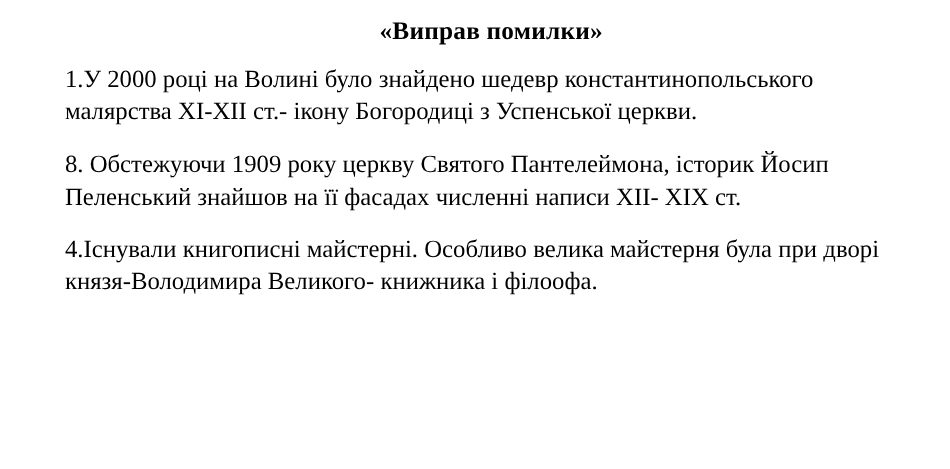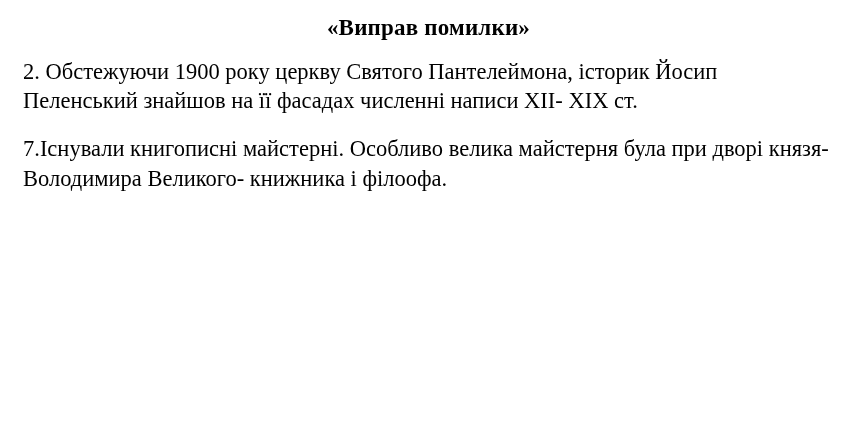--- a/index.html
+++ b/index.html
@@ -11,21 +11,21 @@
     width: 864px;
     height: 426px;
     overflow: hidden;
     font-family: "Liberation Serif", "DejaVu Serif", serif;
     color: #000000;
   }
   .page {
     width: 864px;
     height: 426px;
     box-sizing: border-box;
-    padding: 10px 30px 0 23px;
+    padding: 10px 30px 0 59px;
     position: relative;
   }
   .doc-title {
     text-align: center;
     font-weight: bold;
     font-size: 23px;
     line-height: 1.25;
     margin: 4px 0 14px 0;
     letter-spacing: 0.2px;
   }
@@ -38,15 +38,16 @@
   }
   .para:last-child {
     margin-bottom: 0;
   }
 </style>
 </head>
 <body>
 
 <div class="page">
   <div class="doc-title">«Виправ помилки»</div>
-  <p class="para">2. Обстежуючи 1900 року церкву Святого Пантелеймона, історик Йосип Пеленський знайшов на її фасадах численні написи XII- XIX ст.</p>
-  <p class="para">7.Існували книгописні майстерні. Особливо велика майстерня була при дворі князя-Володимира Великого- книжника і філоофа.</p>
+  <p class="para">1.У 2000 році на Волині було знайдено шедевр константинопольського малярства XI-XII ст.- ікону Богородиці з Успенської церкви.</p>
+  <p class="para">8. Обстежуючи 1909 року церкву Святого Пантелеймона, історик Йосип Пеленський знайшов на її фасадах численні написи XII- XIX ст.</p>
+  <p class="para">4.Існували книгописні майстерні. Особливо велика майстерня була при дворі князя-Володимира Великого- книжника і філоофа.</p>
 </div>
 
 </body></html>

